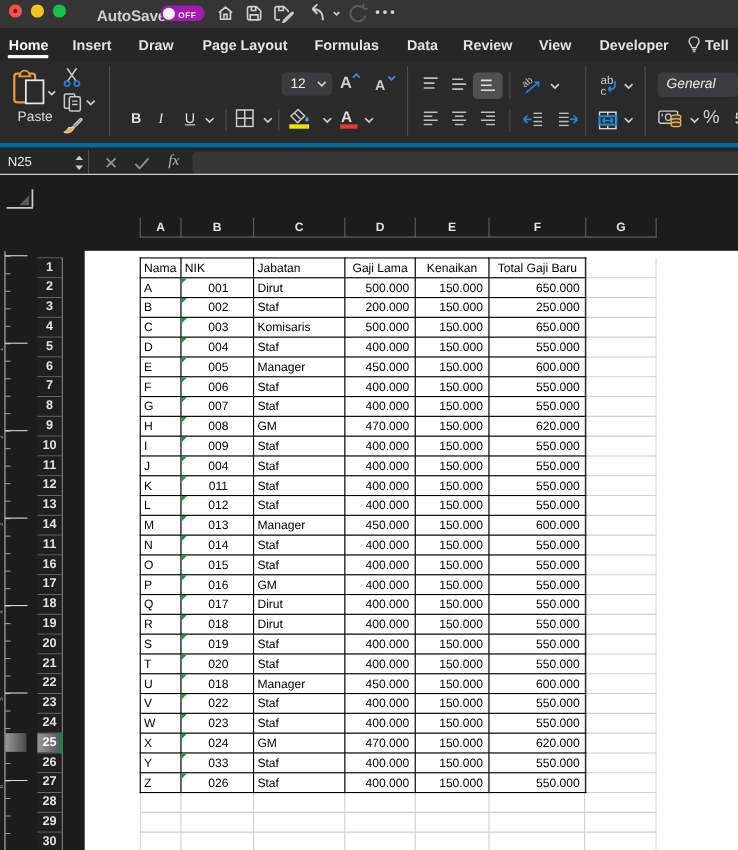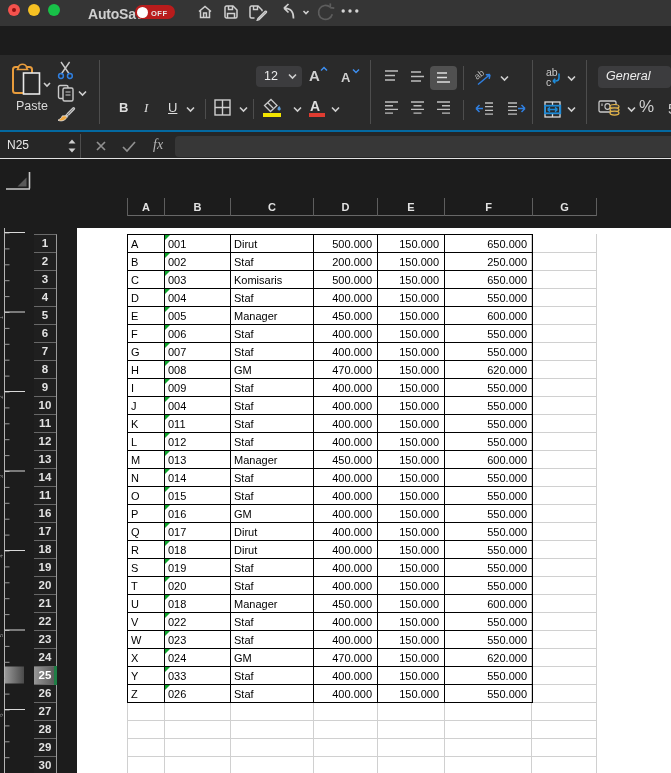--- a/index.html
+++ b/index.html
@@ -5,38 +5,38 @@
   * { margin:0; padding:0; box-sizing:border-box; }
   html,body { width:671px; height:773px; overflow:hidden; background:#1c1c1c;
     font-family:"Liberation Sans", sans-serif; }
   .abs { position:absolute; }
   #stage { position:relative; width:671px; height:773px; }
 
   
   #titlebar { left:0; top:0; width:671px; height:26px; background:#353535; }
   .light { border-radius:50%; width:12px; height:12px; top:4px; }
   #autosave { left:88px; top:6px; color:#cfcfcf; font-size:14px; font-weight:600; letter-spacing:-0.2px; }
-  #toggle { left:135px; top:5px; width:40px; height:14px; background:#b91c1c; border-radius:7px;text-align:center; }
+  #toggle { left:146px; top:5px; width:40px; height:14px; background:#a21caf; border-radius:7px;text-align:center; }
   #knob { left:1.5px; top:1.5px; width:11px; height:11px; background:#fdfdfd; border-radius:50%; }
   #offtxt { left:16px; top:3.5px; font-size:7.5px; font-weight:700; color:#e6e6e6; letter-spacing:.5px; }
 
   
   #tabstrip { left:0; top:26px; width:671px; height:29px; background:#262626; }
   .tab { top:7px; color:#e3e3e3; font-size:13px; font-weight:600; }
   #homeline { left:7px; top:24px; width:37px; height:2.5px; background:#f5f5f5; border-radius:1px; }
 
   
   #ribbon { left:0; top:55px; width:671px; height:75px; background:#2a2a2a; }
   .sep { width:1px; background:#4d4d4d; }
   .rbox { background:#3c3c3e; border-radius:4px; color:#ededed; font-size:12.5px; }
   .chev { stroke:#cfcfcf; stroke-width:1.6; fill:none; }
   .ic { stroke:#cfcfcf; stroke-width:1.3; fill:none; }
 
   
-  #fbar { left:0; top:130px; width:671px; height:28px; background:#262626; border-top:2px solid #0369a1; }
+  #fbar { left:0; top:130px; width:671px; height:28px; background:#262626; border-top:4px solid #0369a1; }
   #fline { left:0; top:158px; width:671px; height:2px; background:#e2e2e2; }
   #finput { left:175px; top:3.5px; width:496px; height:21px; background:#373737; border-radius:4px 0 0 4px; }
 
   
   #colhdr { left:127px; top:39px; height:18px; border-bottom:1px solid #686868; }
   .ch { float:left; height:18px; border-left:1px solid #5e5e5e; color:#e2e2e2;
         font-size:11px; font-weight:600; text-align:center; line-height:18px; }
   .ch:last-child { border-right:1px solid #5e5e5e; }
   #rowhdr { left:34px; top:75px; width:23px; }
   #rowhdr { border-top:1px solid #6a6a6a; border-right:1px solid #9a9a9a; }
@@ -44,21 +44,21 @@
         font-size:11.5px; font-weight:700; text-align:center; line-height:17px; background:#1f1f1f; }
   #paper { left:77px; top:69px; width:594px; height:545px; background:#ffffff; }
 
   
   #dtable { left:127px; top:75px; border-collapse:collapse; table-layout:fixed;
             font-size:11px; color:#000; }
   #dtable td { border:1.5px solid #000; height:18px; padding:0 1px 0 3px; white-space:nowrap;
                overflow:hidden; vertical-align:middle; }
   #dtable td.r { text-align:right; padding-right:5px; }
   #dtable td.c { text-align:center; padding:0; }
-  #dtable td.nik { position:relative; }
+  #dtable td.nik { position:relative;text-align:center; }
   #dtable td.nik::before { content:""; position:absolute; left:0; top:0; width:0; height:0;
      border-top:5.5px solid #0da32b; border-right:5.5px solid transparent; }
 </style>
 </head>
 <body>
 <div id="stage">
 
   <div class="abs" id="titlebar">
     <div class="abs light" style="left:8px;  background:#f5524d;"></div>
     <div class="abs" style="left:12px; top:8px; width:4px; height:4px; border-radius:50%; background:#8e1010;"></div>
@@ -89,20 +89,37 @@
       <path style="stroke:#5d5d5d; stroke-width:1.7; fill:none;" d="M14.2 5.2 A7 7 0 1 0 16.3 12.2"></path>
       <path style="stroke:#5d5d5d; stroke-width:1.7; fill:none;" d="M14.2 5.6 L14.4 1.4 M14.2 5.6 L18.3 6.2"></path>
     </svg>
     <svg class="abs" style="left:341px; top:3px;" width="18" height="16" viewBox="0 0 18 16">
       <circle cx="2.2" cy="8" r="1.7" fill="#d4d4d4"></circle>
         <circle cx="9" cy="8" r="1.7" fill="#d4d4d4"></circle>
         <circle cx="15.8" cy="8" r="1.7" fill="#d4d4d4"></circle>
     </svg>
   </div>
 
+  <div class="abs" id="tabstrip">
+    <div class="abs tab" style="left:8px;   color:#fafafa;">Home</div>
+    <div class="abs tab" style="left:66px;">Insert</div>
+    <div class="abs tab" style="left:126px;">Draw</div>
+    <div class="abs tab" style="left:184px;">Page Layout</div>
+    <div class="abs tab" style="left:286px;">Formulas</div>
+    <div class="abs tab" style="left:370px;">Data</div>
+    <div class="abs tab" style="left:421px;">Review</div>
+    <div class="abs tab" style="left:490px;">View</div>
+    <div class="abs tab" style="left:545px;">Developer</div>
+    <svg class="abs" style="left:624px; top:6px;" width="14" height="17" viewBox="0 0 14 17">
+      <path class="ic" d="M7 1.5 C4.2 1.5 2.5 3.5 2.5 5.8 C2.5 7.4 3.5 8.3 4.2 9.3 C4.7 10 4.9 10.6 5 11.3 H9 C9.1 10.6 9.3 10 9.8 9.3 C10.5 8.3 11.5 7.4 11.5 5.8 C11.5 3.5 9.8 1.5 7 1.5 Z"></path>
+      <path class="ic" d="M5.2 13 H8.8 M5.8 14.8 H8.2"></path>
+    </svg>
+    <div class="abs tab" style="left:641px;">Tell</div>
+    <div class="abs" id="homeline"></div>
+  </div>
 
   <div class="abs" id="ribbon">
 
     <svg class="abs" style="left:11px; top:8px;" width="42" height="34" viewBox="0 0 42 34">
       <rect x="2" y="4" width="19" height="26" rx="2.5" fill="none" stroke="#e89c3c" stroke-width="2"></rect>
       <path d="M7.5 4.5 C7.5 2.5 9.5 1.2 11.5 1.2 C13.5 1.2 15.5 2.5 15.5 4.5 L16.5 6.5 H6.5 Z" fill="#2a2a2a" stroke="#e89c3c" stroke-width="1.6"></path>
       <rect x="12.5" y="10" width="16" height="21" fill="#2a2a2a" stroke="#e8e8e8" stroke-width="1.6"></rect>
       <path d="M33 20 L36 23 L39 20" stroke="#cfcfcf" stroke-width="1.6" fill="none"></path>
     </svg>
     <div class="abs" style="left:16px; top:44px; color:#dadada; font-size:12.5px;">Paste</div>
@@ -427,20 +444,28 @@
         <colgroup>
       <col style="width:37px">
           <col style="width:66px">
           <col style="width:83px">
       <col style="width:64px">
           <col style="width:67px">
           <col style="width:88px">
     </colgroup>
         <tbody id="tbody">
           <tr>
+            <td>Nama</td>
+            <td>NIK</td>
+            <td>Jabatan</td>
+            <td class="c">Gaji Lama</td>
+            <td class="c">Kenaikan</td>
+            <td class="c">Total Gaji Baru</td>
+          </tr>
+          <tr>
             <td>A</td>
             <td class="nik">001</td>
             <td>Dirut</td>
             <td class="r">500.000</td>
             <td class="r">150.000</td>
             <td class="r">650.000</td>
           </tr>
           <tr>
             <td>B</td>
             <td class="nik">002</td>

